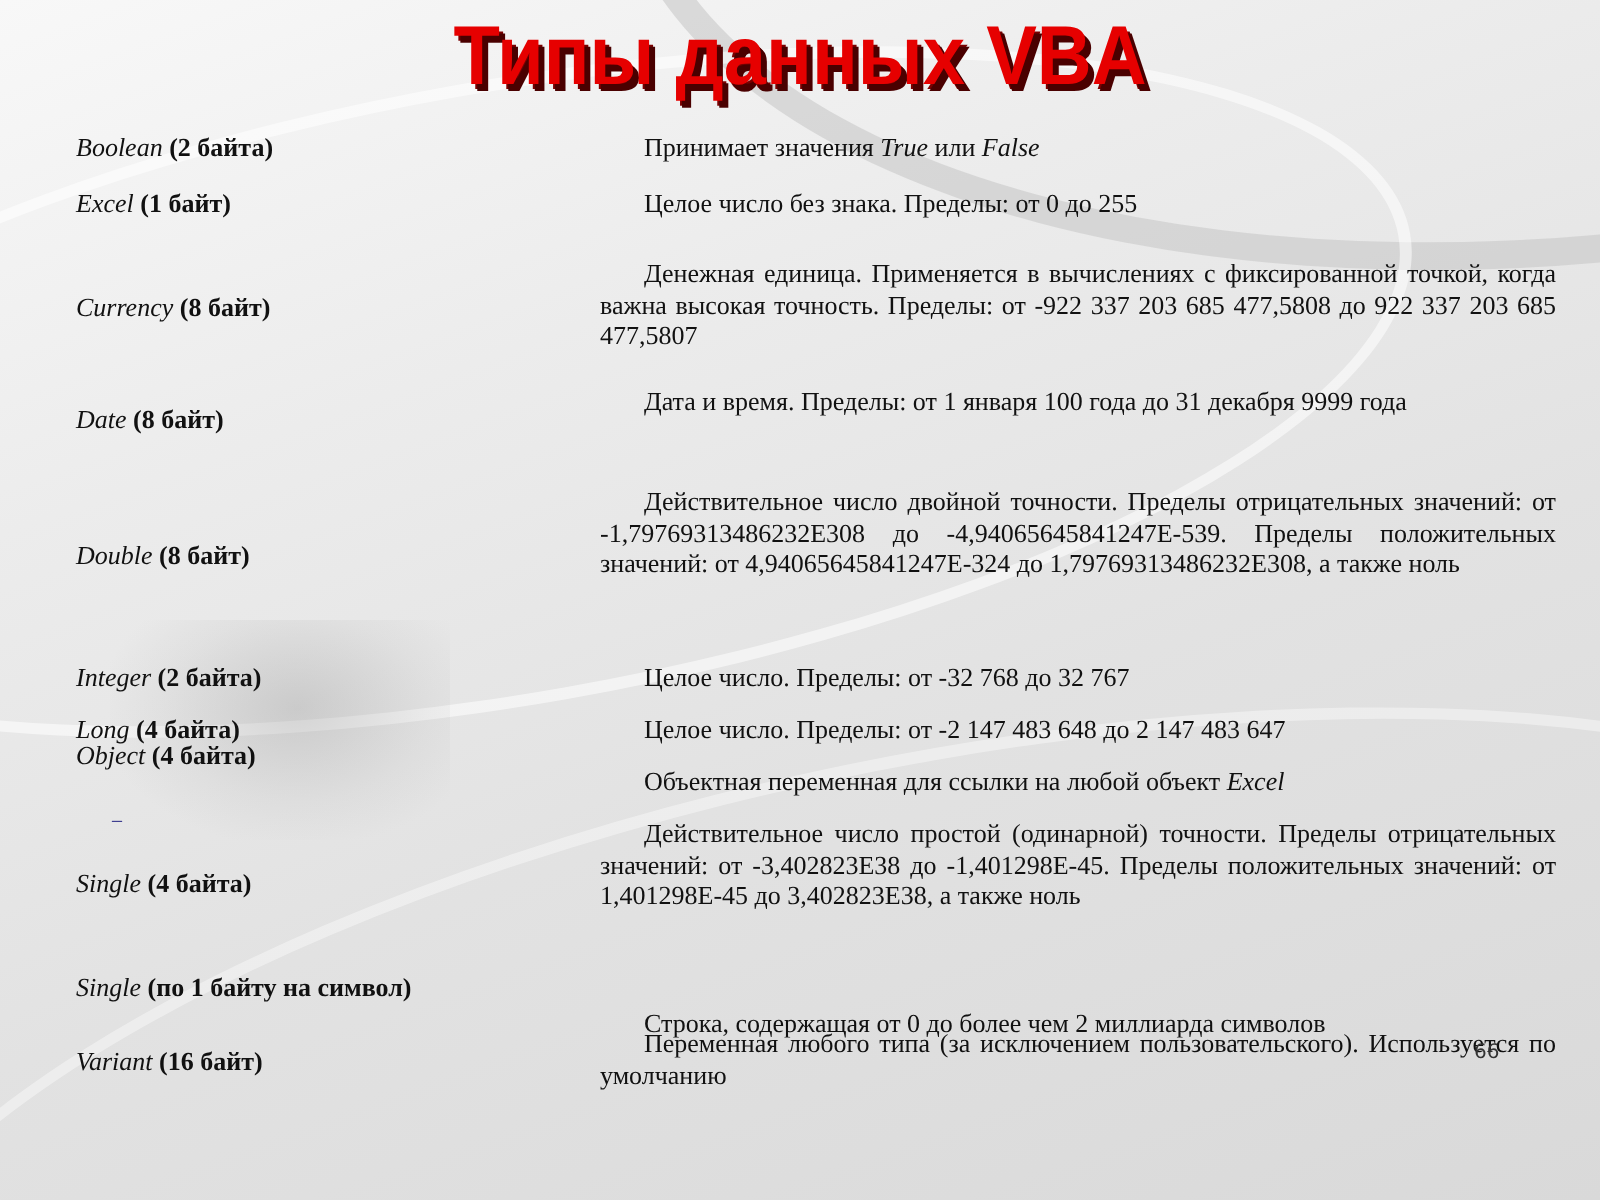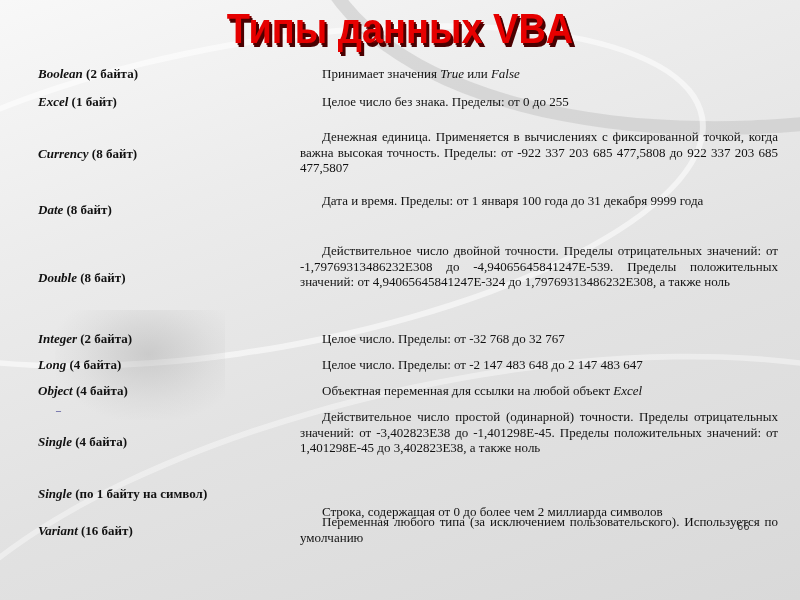--- a/index.html
+++ b/index.html
@@ -25,21 +25,21 @@
     .title {
       position: absolute; left: 0; top: 8px; width: 800px; text-align: center;
       font-family: "Liberation Sans", sans-serif; font-weight: bold;
       font-size: 38px; color: #e60000; letter-spacing: 0px;
       text-shadow: 3px 3px 0 #4a0000, 2px 2px 0 #7a0000;
       transform: scaleY(1.1);
     }
     .name {
       position: absolute; left: 38px; font-size: 13px; font-weight: bold; white-space: nowrap;
     }
-    .name i { font-weight: bold; font-style: italic; text-align: center; }
+    .name i { font-weight: normal; font-style: italic; text-align: center; }
     .desc {
       position: absolute; left: 300px; width: 478px; font-size: 13px; line-height: 15.5px;
       text-align: justify; text-indent: 22px;
     }
     .desc i { }
     .dash { position: absolute; left: 56px; top: 405px; font-size: 10px; color: #202080; }
     .pagenum {
       position: absolute; left: 737px; top: 521px; font-family: "DejaVu Sans", sans-serif;
       font-size: 10px; color: #333;
     }
@@ -83,21 +83,21 @@
   <div class="name" style="top:331px"><i>Integer</i><span> (2 байта)</span></div>
   <div class="desc" style="top:331px">Целое число. Пределы: от -32 768 до 32 767</div>
 </div>
 
 <div>
   <div class="name" style="top:357px"><i>Long</i><span> (4 байта)</span></div>
   <div class="desc" style="top:357px">Целое число. Пределы: от -2 147 483 648 до 2 147 483 647</div>
 </div>
 
 <div>
-  <div class="name" style="top:383px"><i>Object</i><span> (4 байта)</span></div>
+  <div class="name" style="top:370px"><i>Object</i><span> (4 байта)</span></div>
   <div class="desc" style="top:383px"><span>Объектная переменная для ссылки на любой объект </span><i>Excel</i></div>
 </div>
 
 <div class="dash">–</div>
 
 <div>
   <div class="name" style="top:434px"><i>Single</i><span> (4 байта)</span></div>
   <div class="desc" style="top:409px">Действительное число простой (одинарной) точности. Пределы отрицательных значений: от -3,402823E38 до -1,401298E-45. Пределы положительных значений: от 1,401298E-45 до 3,402823E38, а также ноль</div>
 </div>
 

